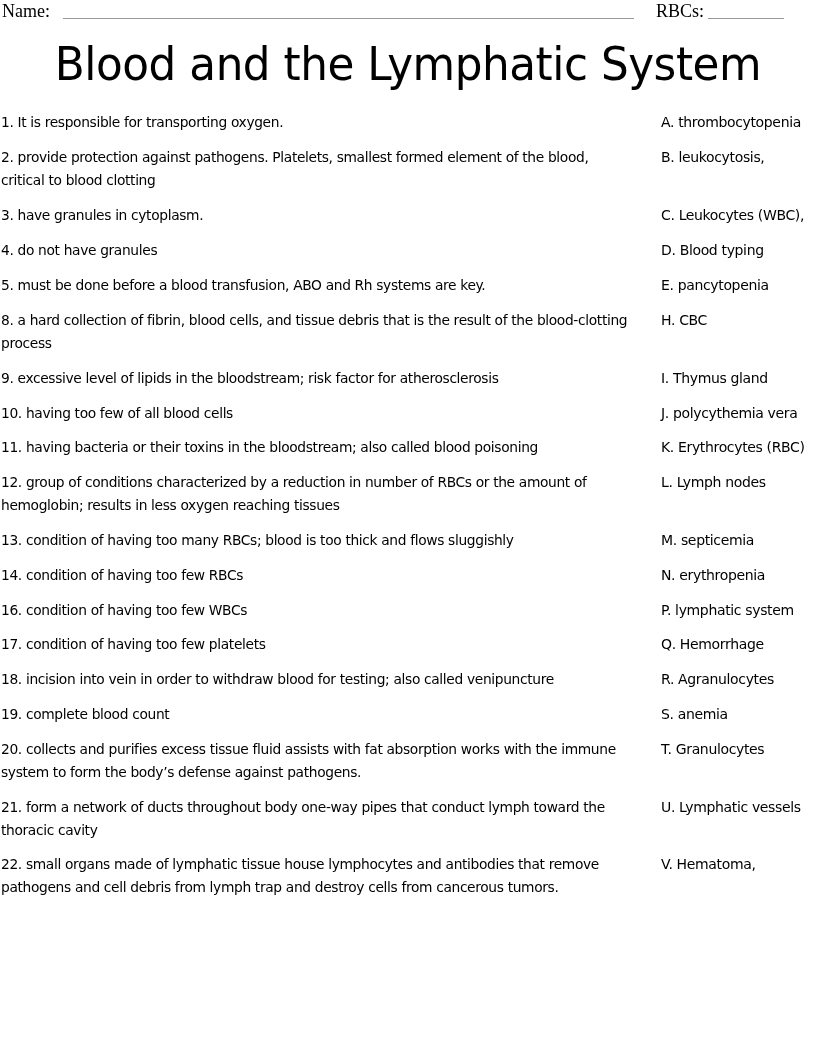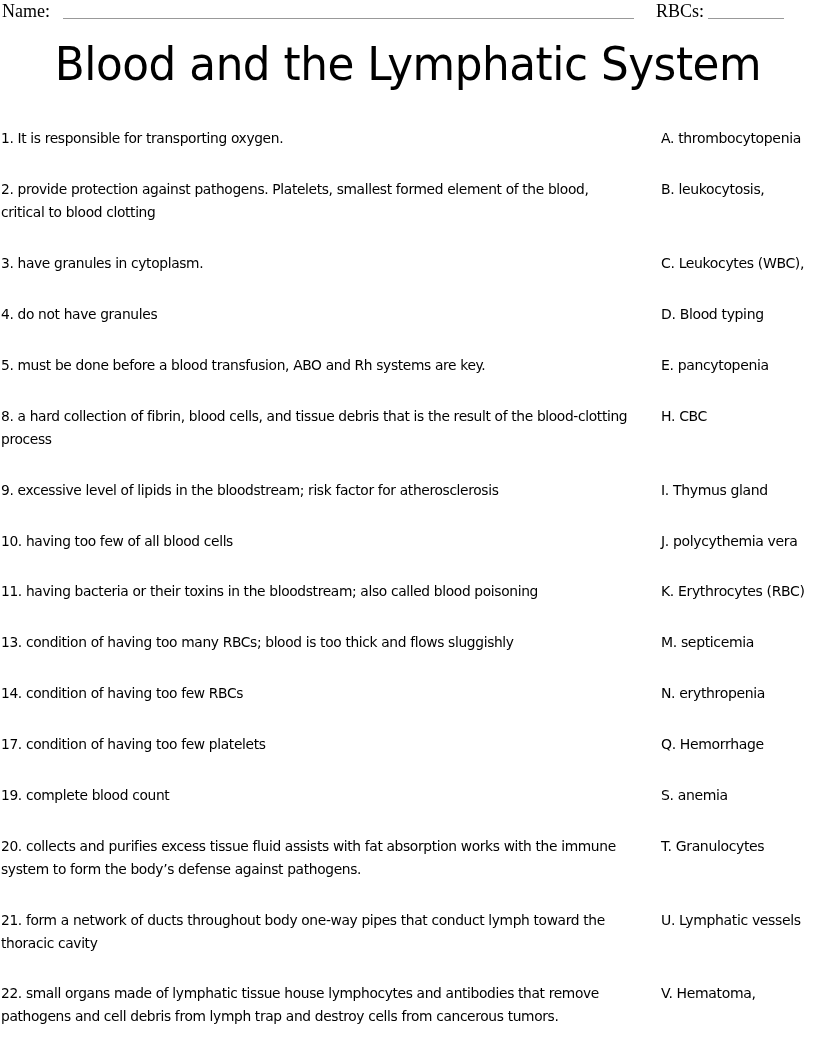--- a/index.html
+++ b/index.html
@@ -11,21 +11,21 @@
     .name-label { position: absolute; left: 2px; top: 0; }
     .name-line { position: absolute; left: 63px; top: 18px; width: 571px; border-bottom: 1px solid #999; }
     .date-label { position: absolute; left: 656px; top: 0; }
     .date-line { position: absolute; left: 708px; top: 18px; width: 76px; border-bottom: 1px solid #999; }
     .title {
       position: absolute; left: 0; top: 34px; width: 816px; text-align: center;
       font-family: "DejaVu Sans", sans-serif; font-size: 47px; line-height: 60px;
       letter-spacing: -0.5px; transform: scaleX(0.93); transform-origin: center;
     }
     .rows { position: absolute; left: 0; top: 111px; width: 816px; }
-    .row { position: relative; width: 816px; margin-top: 16px; }
+    .row { position: relative; width: 816px; }
     .q {
       position: absolute; left: 1px; top: 0; width: 636px;
       font-family: "DejaVu Sans", sans-serif; font-size: 14px; line-height: 23px;
       letter-spacing: -0.35px; transform: scaleX(0.985); transform-origin: left;
     }
     .a {
       position: absolute; left: 661px; top: 0; width: 160px; white-space: nowrap;
       font-family: "DejaVu Sans", sans-serif; font-size: 14px; line-height: 23px;
       letter-spacing: -0.35px;
     }
@@ -72,31 +72,43 @@
     <div class="a">I. Thymus gland</div>
   </div>
   <div class="row" style="height:34px">
     <div class="q">10. having too few of all blood cells</div>
     <div class="a">J. polycythemia vera</div>
   </div>
   <div class="row" style="height:35px">
     <div class="q">11. having bacteria or their toxins in the bloodstream; also called blood poisoning</div>
     <div class="a">K. Erythrocytes (RBC)</div>
   </div>
+  <div class="row" style="height:58px">
+    <div class="q">12. group of conditions characterized by a reduction in number of RBCs or the amount of hemoglobin; results in less oxygen reaching tissues</div>
+    <div class="a">L. Lymph nodes</div>
+  </div>
   <div class="row" style="height:35px">
     <div class="q">13. condition of having too many RBCs; blood is too thick and flows sluggishly</div>
     <div class="a">M. septicemia</div>
   </div>
   <div class="row" style="height:35px">
     <div class="q">14. condition of having too few RBCs</div>
     <div class="a">N. erythropenia</div>
   </div>
+  <div class="row" style="height:34px">
+    <div class="q">16. condition of having too few WBCs</div>
+    <div class="a">P. lymphatic system</div>
+  </div>
   <div class="row" style="height:35px">
     <div class="q">17. condition of having too few platelets</div>
     <div class="a">Q. Hemorrhage</div>
+  </div>
+  <div class="row" style="height:35px">
+    <div class="q">18. incision into vein in order to withdraw blood for testing; also called venipuncture</div>
+    <div class="a">R. Agranulocytes</div>
   </div>
   <div class="row" style="height:35px">
     <div class="q">19. complete blood count</div>
     <div class="a">S. anemia</div>
   </div>
   <div class="row" style="height:58px">
     <div class="q">20. collects and purifies excess tissue fluid assists with fat absorption works with the immune system to form the body’s defense against pathogens.</div>
     <div class="a">T. Granulocytes</div>
   </div>
   <div class="row" style="height:57px">

